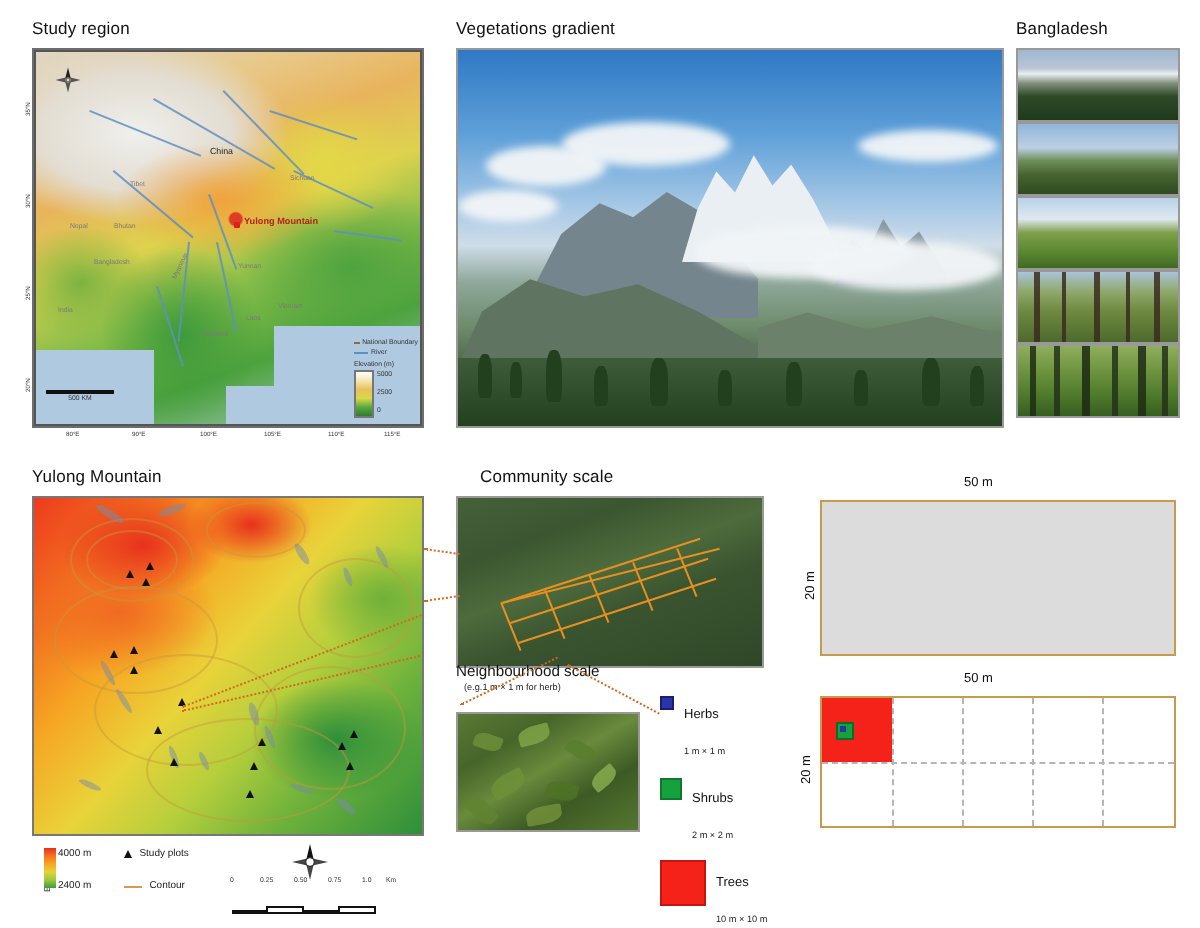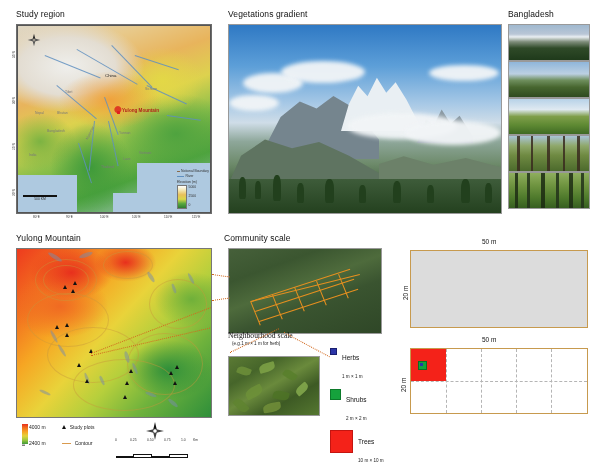--- a/index.html
+++ b/index.html
@@ -1,21 +1,21 @@
 <!DOCTYPE html>
 <html><head>
 <meta charset="utf-8">
 <style>
   html,body{margin:0;padding:0;background:#ffffff;}
   body{width:600px;height:464px;position:relative;overflow:hidden;
        font-family:"Liberation Sans","DejaVu Sans",sans-serif;color:#1a1a1a;}
   .abs{position:absolute;}
   .ttl{font-size:8.5px;color:#111;letter-spacing:.1px;white-space:nowrap;}
   .tiny2{font-size:3.4px;color:#333;white-space:nowrap;}
-  .lbl{font-size:6.5px;color:#111;white-space:nowrap;font-family:Liberation Serif, serif;}
+  .lbl{font-size:6.5px;color:#111;white-space:nowrap;}
   .lbl-s{font-size:5px;color:#222;white-space:nowrap;}
 
   
   #studyMap{left:16px;top:24px;width:194px;height:188px;border:.6px solid #6d6d6d;
      background:#b8cfe0;overflow:hidden;}
   .relief{position:absolute;inset:0;
      background:
       radial-gradient(circle at 52% 45%, rgba(220,40,30,.85) 0 3px, rgba(0,0,0,0) 4px),
       radial-gradient(ellipse 38% 22% at 48% 40%, #f0a23c 0%, rgba(240,162,60,0) 70%),
       radial-gradient(ellipse 55% 34% at 26% 22%, #efefec 0%, #e3ddd2 45%, rgba(227,221,210,0) 72%),
@@ -351,21 +351,21 @@
 <div class="abs" style="left:116px;top:444px;">
   <span class="sbarSeg" style="width:17px;"></span><span class="sbarSegW" style="width:17px;"></span><span class="sbarSeg" style="width:17px;"></span><span class="sbarSegW" style="width:17px;"></span>
 </div>
 <div class="abs tiny2" style="left:115px;top:438px;">0</div>
 <div class="abs tiny2" style="left:130px;top:438px;">0.25</div>
 <div class="abs tiny2" style="left:147px;top:438px;">0.50</div>
 <div class="abs tiny2" style="left:164px;top:438px;">0.75</div>
 <div class="abs tiny2" style="left:181px;top:438px;">1.0</div>
 <div class="abs tiny2" style="left:193px;top:438px;">Km</div>
 
-<div class="abs ttl" style="left:224px;top:233px;">Community scale</div>
+<div class="abs ttl" style="left:240px;top:233px;">Community scale</div>
 <div class="abs" id="commPhoto">
   <div class="gridLine" style="left:22px;top:52px;width:104px;transform:rotate(-18deg);"></div>
   <div class="gridLine" style="left:26px;top:62px;width:104px;transform:rotate(-18deg);"></div>
   <div class="gridLine" style="left:30px;top:72px;width:104px;transform:rotate(-18deg);"></div>
   <div class="gridLine" style="left:22px;top:52px;width:26px;transform:rotate(68deg);"></div>
   <div class="gridLine" style="left:44px;top:46px;width:26px;transform:rotate(68deg);"></div>
   <div class="gridLine" style="left:66px;top:38px;width:26px;transform:rotate(68deg);"></div>
   <div class="gridLine" style="left:88px;top:32px;width:26px;transform:rotate(68deg);"></div>
   <div class="gridLine" style="left:110px;top:25px;width:26px;transform:rotate(68deg);"></div>
   <div class="gridLine" style="left:22px;top:52px;width:112px;transform:rotate(-14deg);"></div>

